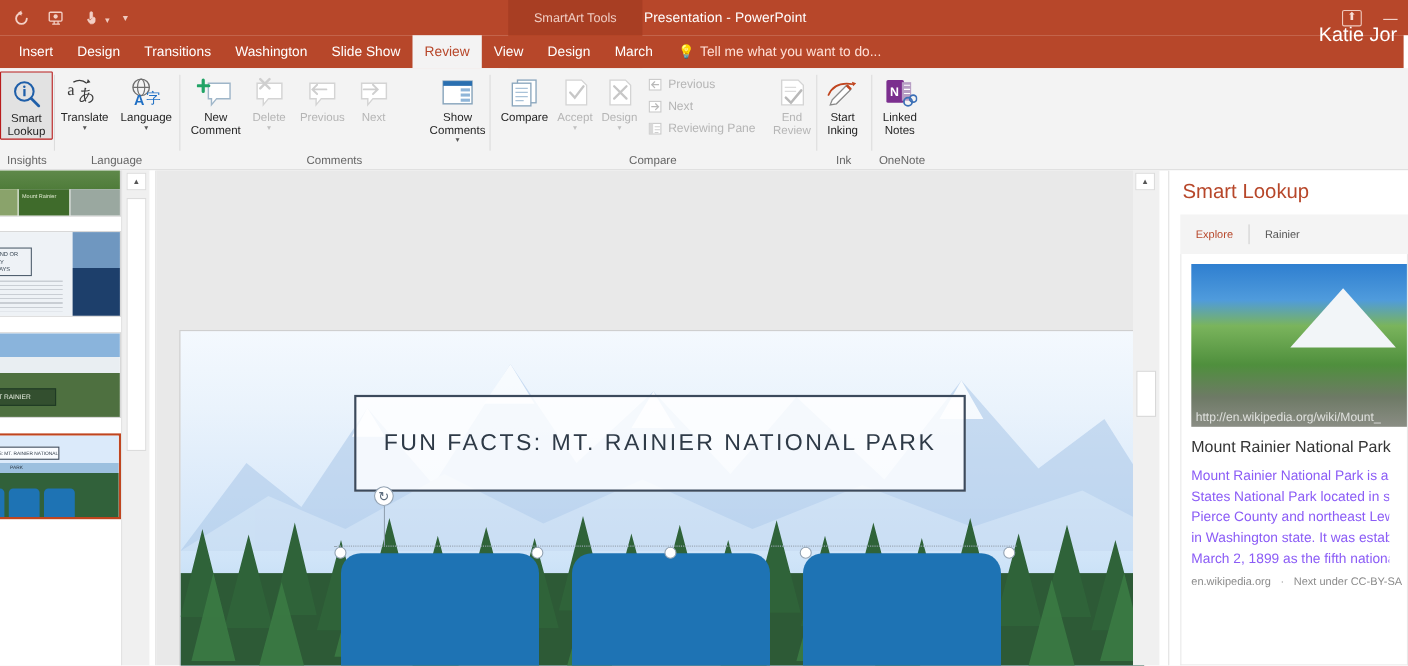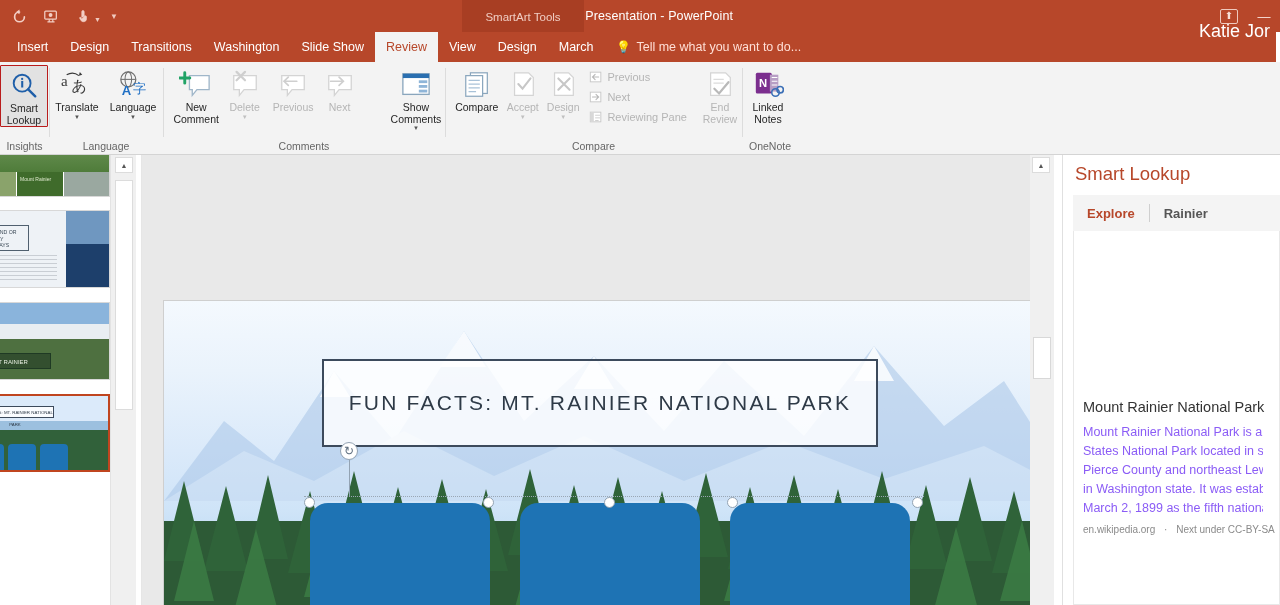--- a/index.html
+++ b/index.html
@@ -222,21 +222,21 @@
     background: #fff; border-left: 1px solid #e0e0e0;
   }
   .pane-title {
     position: absolute; left: 12px; top: 8px;
     font-size: 18.5px; color: #B7472A;
   }
   .pane-tabs {
     position: absolute; left: 10px; top: 40px; right: 0; height: 36px;
     background: #F4F4F4; display: flex; align-items: center; gap: 0;
   }
-  .pane-tab { font-size: 13px; padding: 0 14px; color: #555; font-weight: bold; }
+  .pane-tab { font-size: 10px; padding: 0 14px; color: #555; }
   .pane-tab.on { color: #B7472A; }
   .pane-divider { width: 1px; height: 18px; background: #cfcfcf; }
   .card {
     position: absolute; left: 10px; top: 76px; right: 0; bottom: 0;
     background: #fff; border: 1px solid #e8e8e8; border-top: none;
   }
   .card-img {
     position: absolute; left: 9px; top: 9px; right: 0; height: 148px;
     background: linear-gradient(to bottom, #2f7fd0 0%, #4f9bdc 22%, #7ab45c 38%, #4f8f3d 62%, #6e7a66 82%, #8a8d84 100%);
     overflow: hidden;
@@ -504,20 +504,37 @@
                 <path d="M12 20 L17 25 L27 13" stroke="#b9b9b9" stroke-width="2.4" fill="none" stroke-linecap="round"></path>
               </svg>
           </div>
           <div class="lbl">End
 Review</div>
         </div>
       </div>
       <div class="rgroup-label">Compare</div>
     </div>
 
+    <div class="rgroup" style="width:50px">
+      <div class="rgroup-body">
+        <div class="bigbtn w48">
+          <div class="ico">
+            <svg width="32" height="30" viewBox="0 0 34 32">
+                <path d="M3 18 q6-14 24-11" stroke="#C0451F" stroke-width="1.6" fill="none"></path>
+                <path d="M26 4.5 l4.2 1.5 -3 3 Z" fill="#C0451F"></path>
+                <path d="M7 22 L21 8 l4 4 L11 26 L5 27 Z" fill="#fff" stroke="#8a8a8a" stroke-width="1.2"></path>
+                <path d="M21 8 l4 4" stroke="#C0451F" stroke-width="2.6"></path>
+              </svg>
+          </div>
+          <div class="lbl">Start
+Inking</div>
+        </div>
+      </div>
+      <div class="rgroup-label">Ink</div>
+    </div>
 
     <div class="rgroup" style="width:56px">
       <div class="rgroup-body">
         <div class="bigbtn w52">
           <div class="ico">
             <svg width="32" height="30" viewBox="0 0 34 32">
                 <rect x="4" y="3" width="17" height="22" rx="1.6" fill="#7B2E8E"></rect>
                 <text x="7.5" y="18" font-family="Liberation Sans, sans-serif" font-size="12" font-weight="bold" fill="#fff">N</text>
                 <rect x="19" y="5" width="9" height="18" fill="#b79ec4"></rect>
                 <path d="M21 8 H27 M21 12 H27 M21 16 H27" stroke="#fff" stroke-width="1.1"></path>
@@ -625,20 +642,24 @@
     <div class="pane">
       <div class="pane-title">Smart Lookup</div>
 
       <div class="pane-tabs">
         <div class="pane-tab on">Explore</div>
         <div class="pane-divider"></div>
         <div class="pane-tab">Rainier</div>
       </div>
 
       <div class="card">
+        <div class="card-img">
+          <div class="peak"></div>
+          <div class="url">http://en.wikipedia.org/wiki/Mount_</div>
+        </div>
         <div class="card-h">Mount Rainier National Park</div>
         <div class="card-b">Mount Rainier National Park is a
 States National Park located in so
 Pierce County and northeast Lew
 in Washington state. It was estab
 March 2, 1899 as the fifth nationa</div>
         <div class="card-f">
           <span>en.wikipedia.org</span>
           <span class="sep">·</span>
           <span>Next under CC-BY-SA</span>

